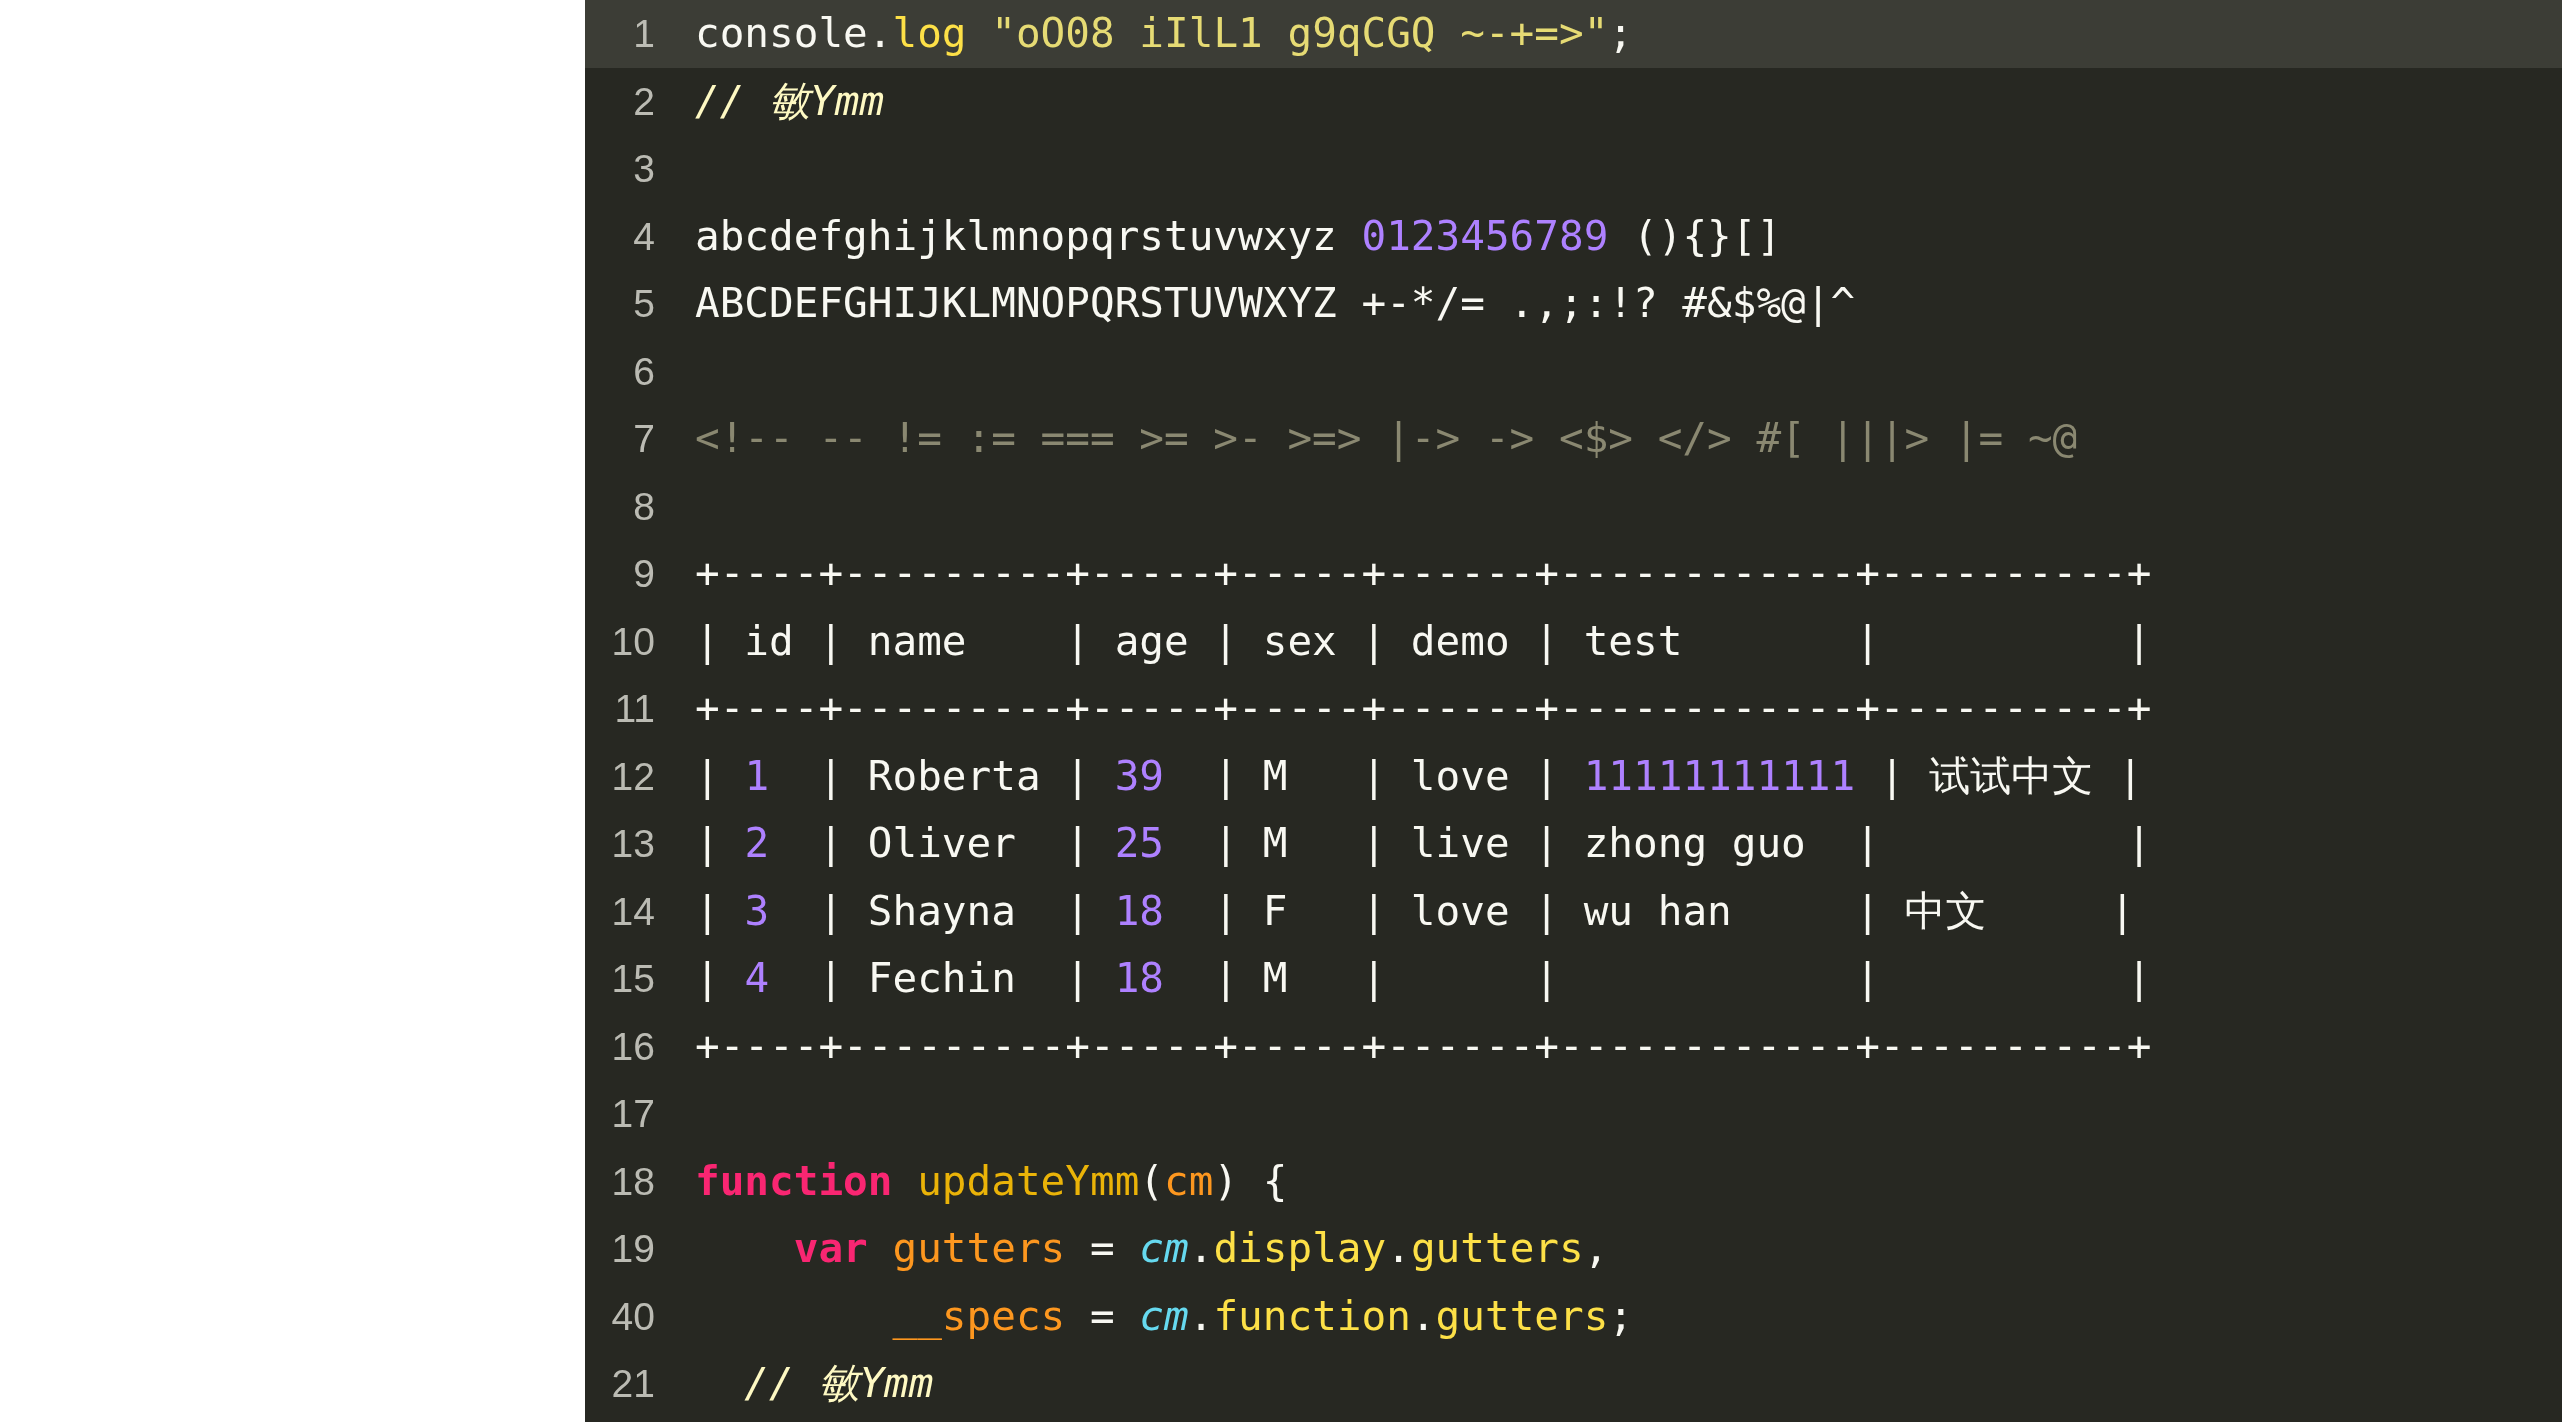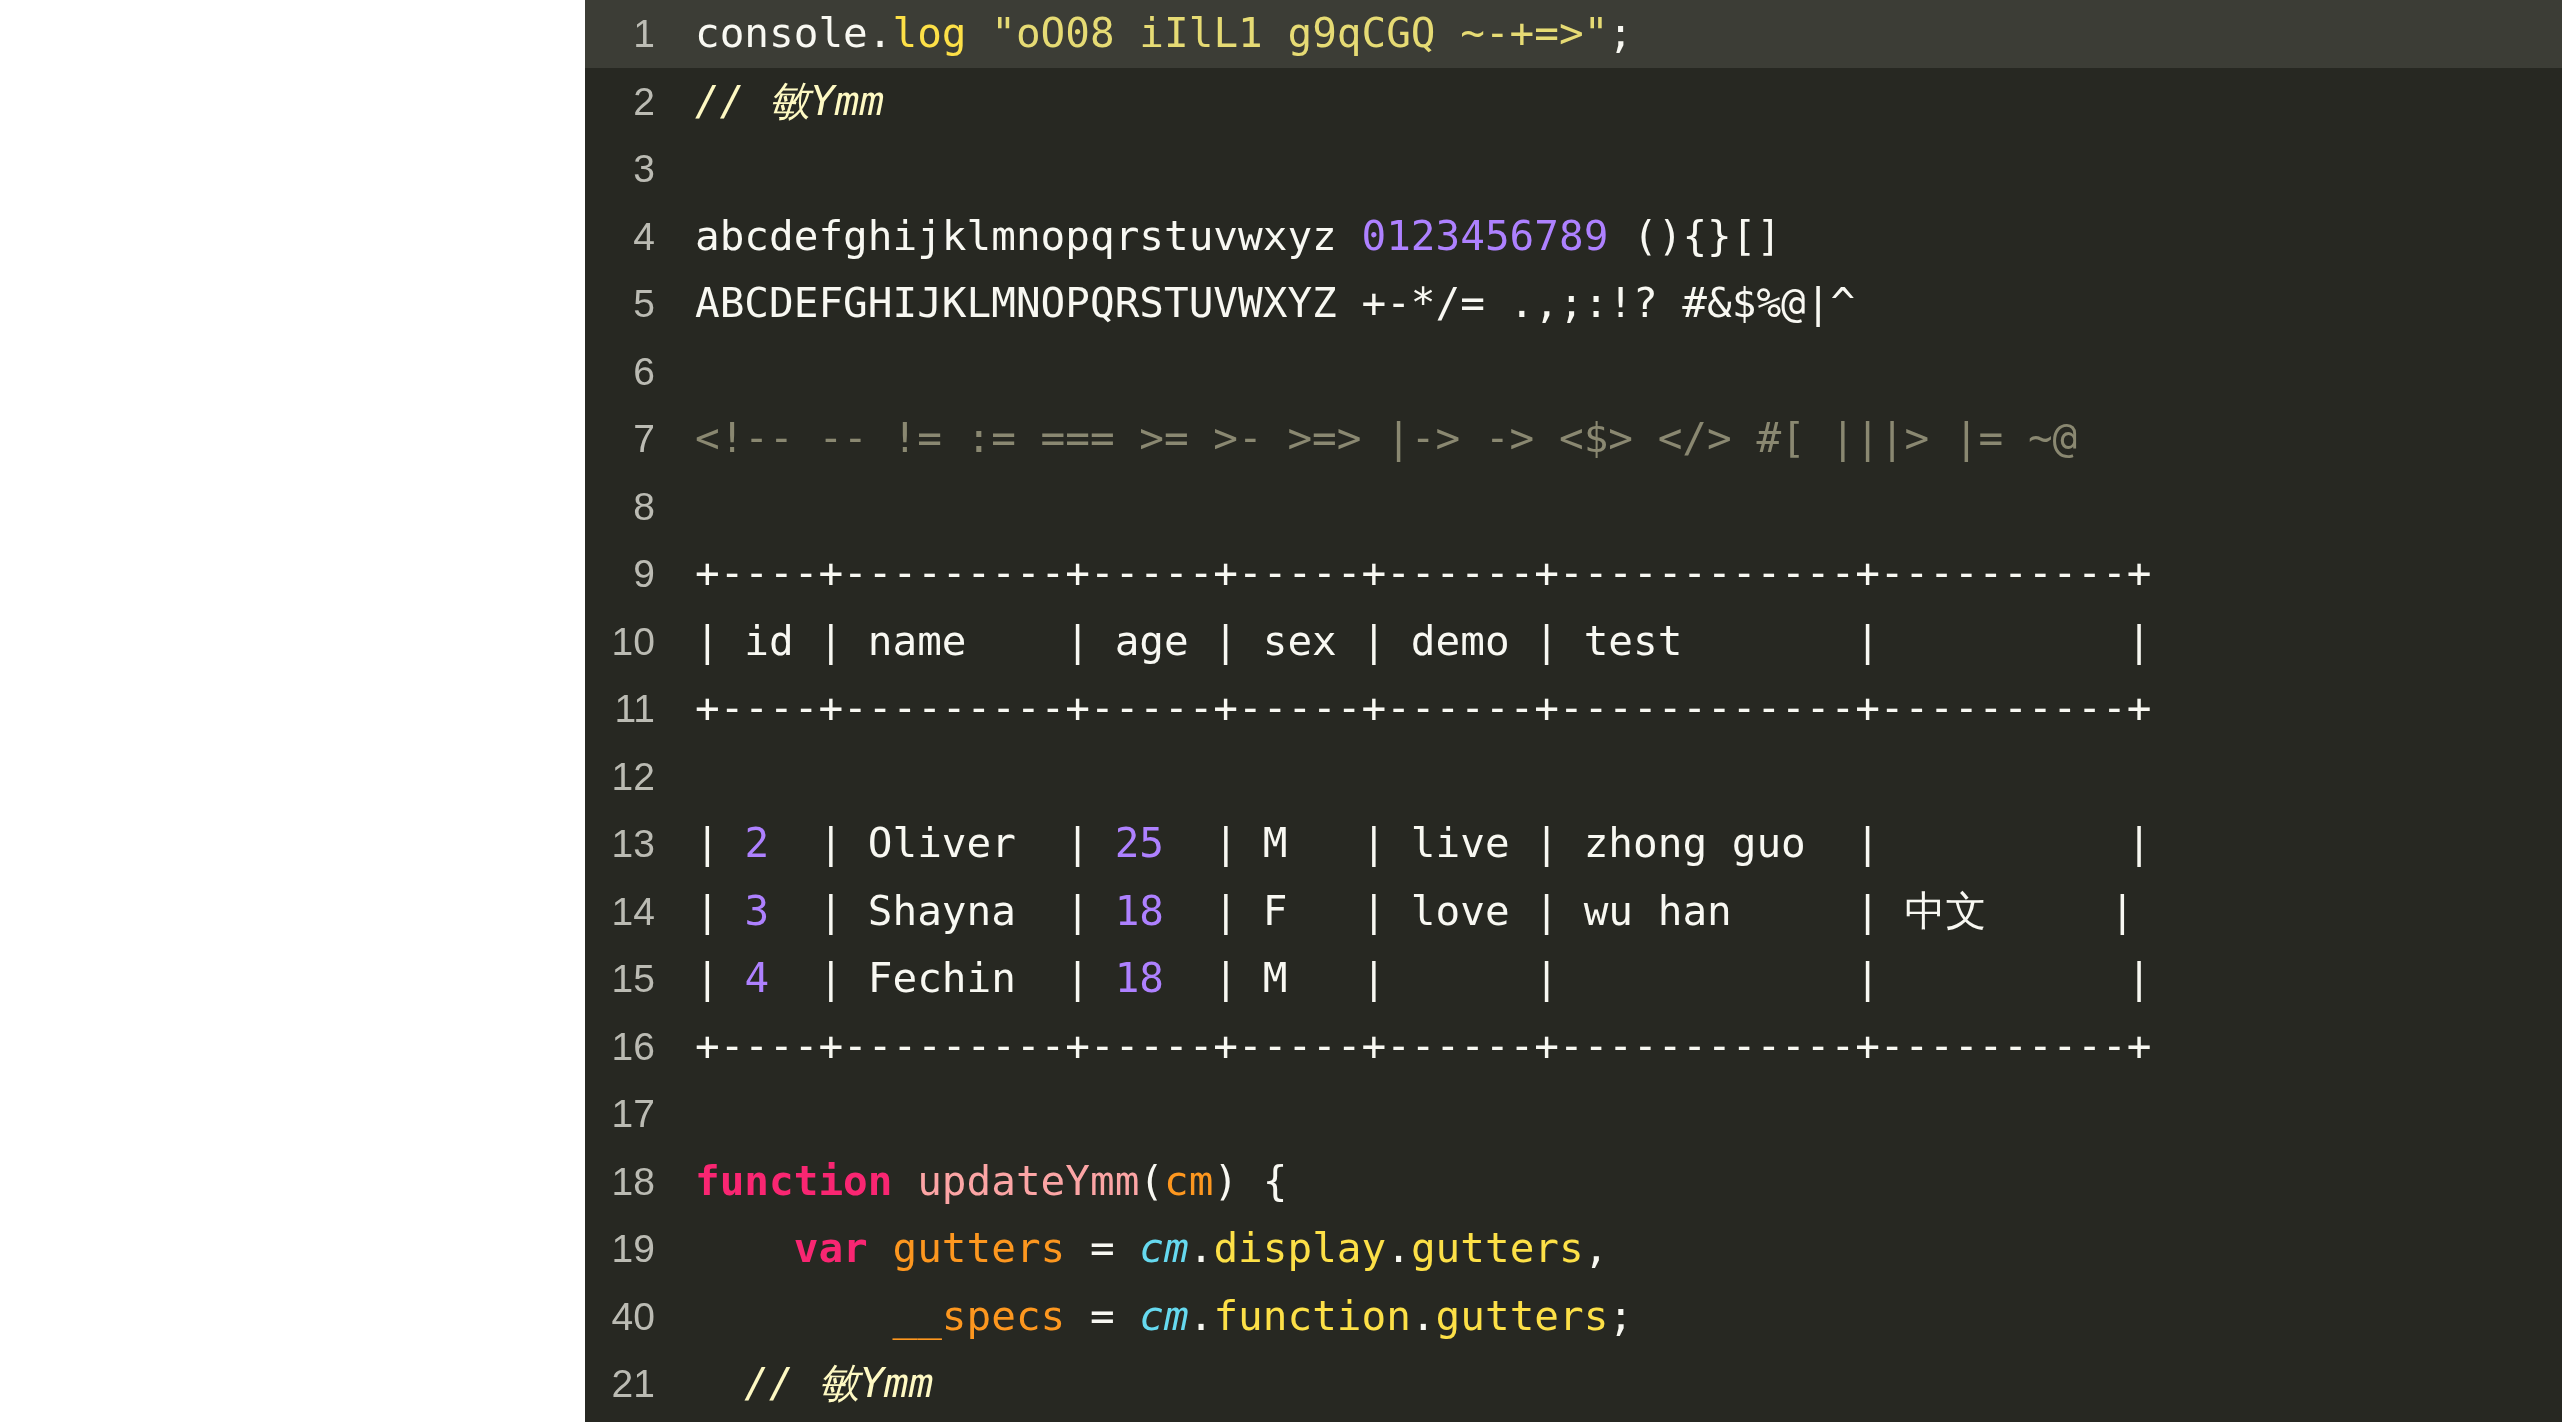--- a/index.html
+++ b/index.html
@@ -76,21 +76,21 @@
   }
 
   
   .t-plain   { color: #f8f8f2; }
   .t-prop    { color: #fde047; }
   .t-string  { color: #e6db74; }
   .t-number  { color: #ae81ff; margin-top: 38px; }
   .t-comment { color: #fef9c3; font-style: italic; margin-top: 30px; }
   .t-op      { color: #8a8871; }
   .t-kw      { color: #f92672; font-weight: bold; }
-  .t-fn      { color: #fca5a5; }
+  .t-fn      { color: #eab308; }
   .t-var     { color: #fd971f; }
   .t-param   { color: #fd971f; }
   .t-cm      { color: #66d9ef; font-style: italic; }
 </style>
 </head>
 <body>
 
 <div id="root">
 
   <div id="editor">
@@ -99,21 +99,21 @@
         <div class="line"><div class="gutter">2</div><div class="code"><span class="t-comment">// 敏Ymm</span></div></div>
         <div class="line"><div class="gutter">3</div><div class="code"></div></div>
         <div class="line"><div class="gutter">4</div><div class="code"><span class="t-plain">abcdefghijklmnopqrstuvwxyz </span><span class="t-number">0123456789</span><span class="t-plain"> ()</span><span class="t-plain">{}</span><span class="t-plain">[]</span></div></div>
         <div class="line"><div class="gutter">5</div><div class="code"><span class="t-plain">ABCDEFGHIJKLMNOPQRSTUVWXYZ +-*/= .,;:!? #&amp;$%@|^</span></div></div>
         <div class="line"><div class="gutter">6</div><div class="code"></div></div>
         <div class="line"><div class="gutter">7</div><div class="code"><span class="t-op">&lt;!-- -- != := === &gt;= &gt;- &gt;=&gt; |-&gt; -&gt; &lt;$&gt; &lt;/&gt; #[ |||&gt; |= ~@</span></div></div>
         <div class="line"><div class="gutter">8</div><div class="code"></div></div>
         <div class="line"><div class="gutter">9</div><div class="code"><span class="t-plain">+----+---------+-----+-----+------+------------+----------+</span></div></div>
         <div class="line"><div class="gutter">10</div><div class="code"><span class="t-plain">| id | name    | age | sex | demo | test       |          |</span></div></div>
         <div class="line"><div class="gutter">11</div><div class="code"><span class="t-plain">+----+---------+-----+-----+------+------------+----------+</span></div></div>
-        <div class="line"><div class="gutter">12</div></div>
+        <div class="line"><div class="gutter">12</div><div class="code"><span class="t-plain">| </span><span class="t-number">1</span><span class="t-plain">  | Roberta | </span><span class="t-number">39</span><span class="t-plain">  | M   | love | </span><span class="t-number">11111111111</span><span class="t-plain"> | 试试中文 |</span></div></div>
         <div class="line"><div class="gutter">13</div><div class="code"><span class="t-plain">| </span><span class="t-number">2</span><span class="t-plain">  | Oliver  | </span><span class="t-number">25</span><span class="t-plain">  | M   | live | zhong guo  |          |</span></div></div>
         <div class="line"><div class="gutter">14</div><div class="code"><span class="t-plain">| </span><span class="t-number">3</span><span class="t-plain">  | Shayna  | </span><span class="t-number">18</span><span class="t-plain">  | F   | love | wu han     | 中文     |</span></div></div>
         <div class="line"><div class="gutter">15</div><div class="code"><span class="t-plain">| </span><span class="t-number">4</span><span class="t-plain">  | Fechin  | </span><span class="t-number">18</span><span class="t-plain">  | M   |      |            |          |</span></div></div>
         <div class="line"><div class="gutter">16</div><div class="code"><span class="t-plain">+----+---------+-----+-----+------+------------+----------+</span></div></div>
         <div class="line"><div class="gutter">17</div><div class="code"></div></div>
         <div class="line"><div class="gutter">18</div><div class="code"><span class="t-kw">function</span><span class="t-plain"> </span><span class="t-fn">updateYmm</span><span class="t-plain">(</span><span class="t-param">cm</span><span class="t-plain">) {</span></div></div>
         <div class="line"><div class="gutter">19</div><div class="code"><span class="t-plain">    </span><span class="t-kw">var</span><span class="t-plain"> </span><span class="t-var">gutters</span><span class="t-plain"> = </span><span class="t-cm">cm</span><span class="t-plain">.</span><span class="t-prop">display</span><span class="t-plain">.</span><span class="t-prop">gutters</span><span class="t-plain">,</span></div></div>
         <div class="line"><div class="gutter">40</div><div class="code"><span class="t-plain">        </span><span class="t-var">__specs</span><span class="t-plain"> = </span><span class="t-cm">cm</span><span class="t-plain">.</span><span class="t-prop">function</span><span class="t-plain">.</span><span class="t-prop">gutters</span><span class="t-plain">;</span></div></div>
         <div class="line"><div class="gutter">21</div><div class="code"><span class="t-comment">  // 敏Ymm</span></div></div>
       </div>

